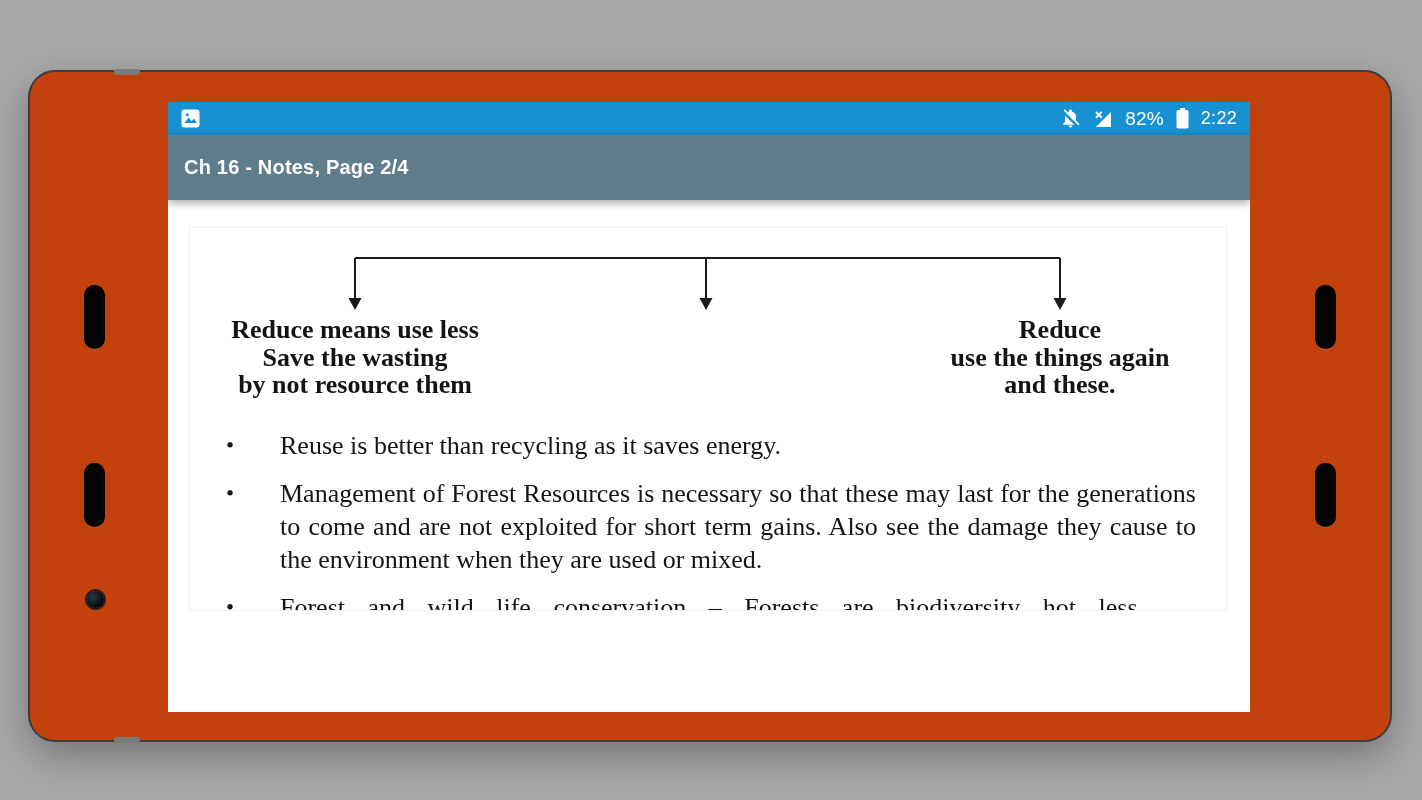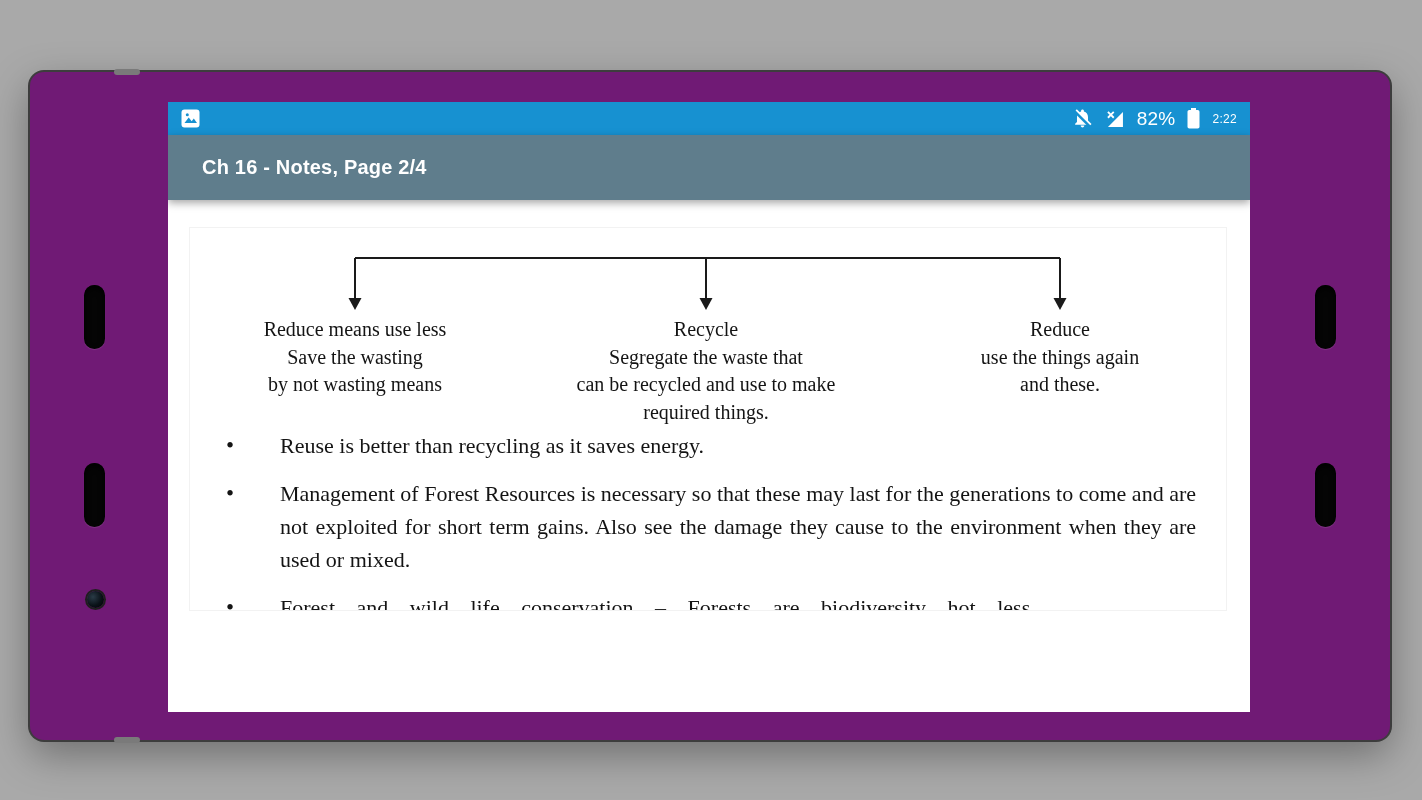--- a/index.html
+++ b/index.html
@@ -13,21 +13,21 @@
   html,body{margin:0;padding:0;}
   body{
     width:1422px;height:800px;position:relative;overflow:hidden;
     background:var(--canvas-bg);
     font-family:"Liberation Sans", sans-serif;
   }
 
   
   .device{
     position:absolute;left:30px;top:72px;width:1360px;height:668px;
-    background:#701a75;border-radius:14px;
+    background:#c2410c;border-radius:25px;
     box-shadow:0 0 0 2px #3d3d3d, 0 14px 40px rgba(0,0,0,0.35);
   }
   .slot{
     position:absolute;width:21px;height:64px;border-radius:11px;
     background:#050505;
     box-shadow:inset 0 3px 6px #000, 0 1px 1px rgba(255,255,255,0.12);
   }
   .slot.lt{left:54px;top:213px;}
   .slot.lb{left:54px;top:391px;}
   .slot.rt{right:54px;top:213px;}
@@ -49,51 +49,51 @@
     background:var(--screen-bg);overflow:hidden;display:flex;flex-direction:column;
   }
 
   
   .status-bar{
     flex:0 0 33px;background:var(--status-bar-bg);color:#fff;
     display:flex;align-items:center;padding:0 13px;gap:12px;
   }
   .sb-spacer{flex:1;}
   .sb-pct{font-size:19px;letter-spacing:0.2px;}
-  .sb-time{font-size:12px;letter-spacing:0.3px;}
+  .sb-time{font-size:18px;letter-spacing:0.3px;}
   .sb-icon{display:flex;align-items:center;}
 
   
   .toolbar{
     flex:0 0 65px;background:var(--toolbar-bg);
-    display:flex;align-items:center;padding-left:34px;
+    display:flex;align-items:center;padding-left:16px;
     box-shadow:0 3px 8px rgba(0,0,0,0.35);position:relative;z-index:2;
   }
   .toolbar-title{color:#fff;font-size:20px;font-weight:bold;letter-spacing:0.2px;}
 
   
   .content{flex:1;position:relative;background:var(--screen-bg);}
   .page{
     position:absolute;left:22px;top:28px;width:1036px;height:382px;
     background:#fff;overflow:hidden;outline:1px solid rgba(0,0,0,0.05);
     font-family:"Liberation Serif", serif;color:var(--doc-text);
   }
   .diagram-arrows{position:absolute;left:0;top:22px;}
   .branch{
     position:absolute;top:88px;transform:translateX(-50%);
-    text-align:center;white-space:nowrap;font-size:20px;line-height:27.5px;
+    text-align:center;white-space:nowrap;font-size:26px;line-height:27.5px;font-weight:bold;
   }
   .branch.b1{left:165px;}
   .branch.b2{left:516px;}
   .branch.b3{left:870px;}
 
   .bullets{position:absolute;left:36px;right:30px;top:201px;}
   .bullet{display:flex;margin-bottom:15px;}
   .bullet-dot{flex:0 0 54px;font-size:23px;padding-top:4px;}
-  .bullet-text{flex:1;font-size:22px;line-height:33px;text-align:justify;}
+  .bullet-text{flex:1;font-size:26px;line-height:33px;text-align:justify;}
   .bullet.stretch .bullet-text{word-spacing:16px;}
 </style>
 </head>
 <body>
 
 <div class="device">
   <div class="slot lt"></div>
   <div class="slot lb"></div>
   <div class="slot rt"></div>
   <div class="slot rb"></div>
@@ -152,27 +152,21 @@
           <g fill="#1a1a1a">
             <path d="M165 60 l-6.5 -12 h13 z"></path>
             <path d="M516 60 l-6.5 -12 h13 z"></path>
             <path d="M870 60 l-6.5 -12 h13 z"></path>
           </g>
         </svg>
 
         <div class="branch b1">
           <div>Reduce means use less</div>
           <div>Save the wasting</div>
-          <div>by not wasting means</div>
-        </div>
-        <div class="branch b2">
-          <div>Recycle</div>
-          <div>Segregate the waste that</div>
-          <div>can be recycled and use to make</div>
-          <div>required things.</div>
+          <div>by not resource them</div>
         </div>
         <div class="branch b3">
           <div>Reduce</div>
           <div>use the things again</div>
           <div>and these.</div>
         </div>
 
         <div class="bullets">
           <div class="bullet">
             <span class="bullet-dot">•</span>

